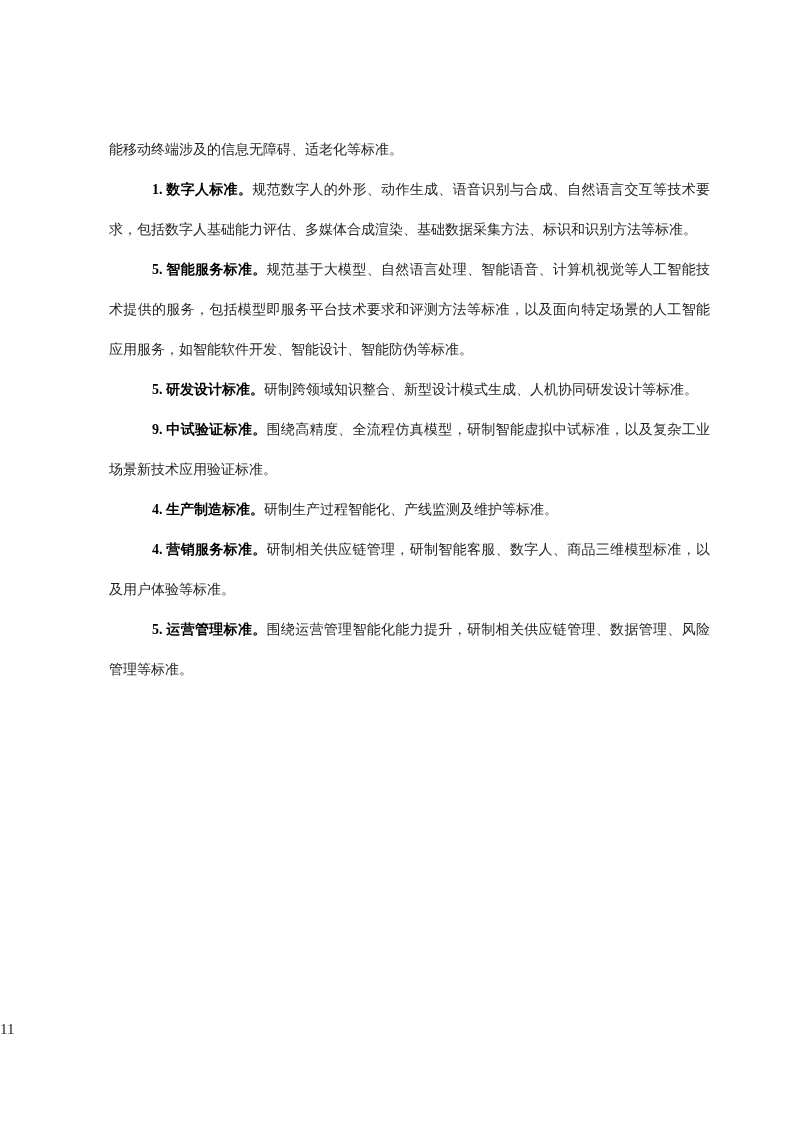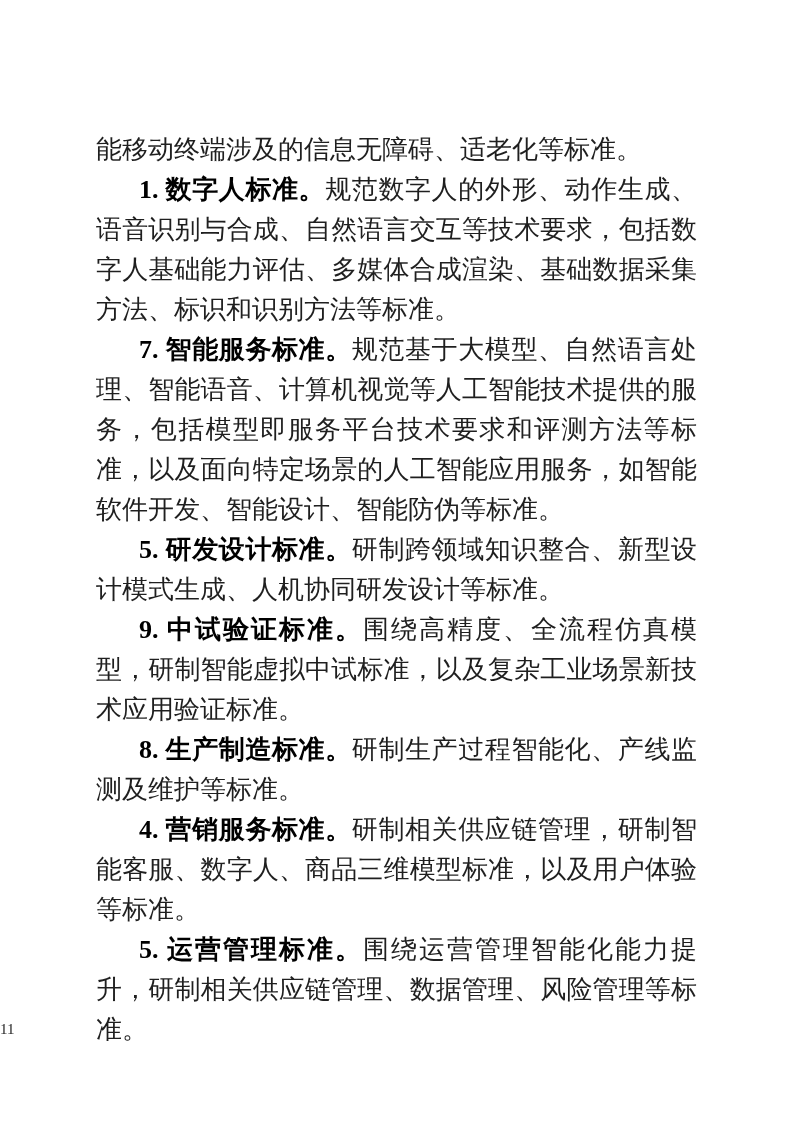--- a/index.html
+++ b/index.html
@@ -10,25 +10,25 @@
   .page {
     position: relative;
     width: 794px;
     height: 1123px;
     background: #ffffff;
     overflow: hidden;
     font-family: "Liberation Serif", serif;
   }
   .textblock {
     position: absolute;
-    left: 96px;
+    left: 109px;
     top: 130px;
     width: 601px;
     color: #1f1f1f;
-    font-size: 26px;
+    font-size: 14px;
     line-height: 40px;
     text-align: justify;
     text-justify: inter-ideograph;
   }
   .textblock p {
     margin: 0;
     padding: 0;
   }
   .para {
     text-indent: 43px;
@@ -60,29 +60,29 @@
 </head>
 <body>
 
 <div class="page">
   <div class="textblock">
 
     <p class="cont"><span>能移动终端涉及的信息无障碍、适老化等标准。</span></p>
 
     <p class="para"><span class="lead">1. 数字人标准。</span><span>规范数字人的外形、动作生成、语音识别与合成、自然语言交互等技术要求，包括数字人基础能力评估、多媒体合成渲染、基础数据采集方法、标识和识别方法等标准。</span></p>
 
-    <p class="para"><span class="lead">7. 智能服务标准。</span><span>规范基于大模型、自然语言处理、智能语音、计算机视觉等人工智能技术提供的服务，包括模型即服务平台技术要求和评测方法等标准，以及面向特定场景的人工智能应用服务，如智能软件开发、智能设计、智能防伪等标准。</span></p>
+    <p class="para"><span class="lead">5. 智能服务标准。</span><span>规范基于大模型、自然语言处理、智能语音、计算机视觉等人工智能技术提供的服务，包括模型即服务平台技术要求和评测方法等标准，以及面向特定场景的人工智能应用服务，如智能软件开发、智能设计、智能防伪等标准。</span></p>
 
 
 
     <p class="para"><span class="lead">5. 研发设计标准。</span><span>研制跨领域知识整合、新型设计模式生成、人机协同研发设计等标准。</span></p>
 
     <p class="para"><span class="lead">9. 中试验证标准。</span><span>围绕高精度、全流程仿真模型，研制智能虚拟中试标准，以及复杂工业场景新技术应用验证标准。</span></p>
 
-    <p class="para"><span class="lead">8. 生产制造标准。</span><span>研制生产过程智能化、产线监测及维护等标准。</span></p>
+    <p class="para"><span class="lead">4. 生产制造标准。</span><span>研制生产过程智能化、产线监测及维护等标准。</span></p>
 
     <p class="para"><span class="lead">4. 营销服务标准。</span><span>研制相关供应链管理，研制智能客服、数字人、商品三维模型标准，以及用户体验等标准。</span></p>
 
     <p class="para"><span class="lead">5. 运营管理标准。</span><span>围绕运营管理智能化能力提升，研制相关供应链管理、数据管理、风险管理等标准。</span></p>
 
   </div>
 
   <div class="pagenum">11</div>
 </div>
 

